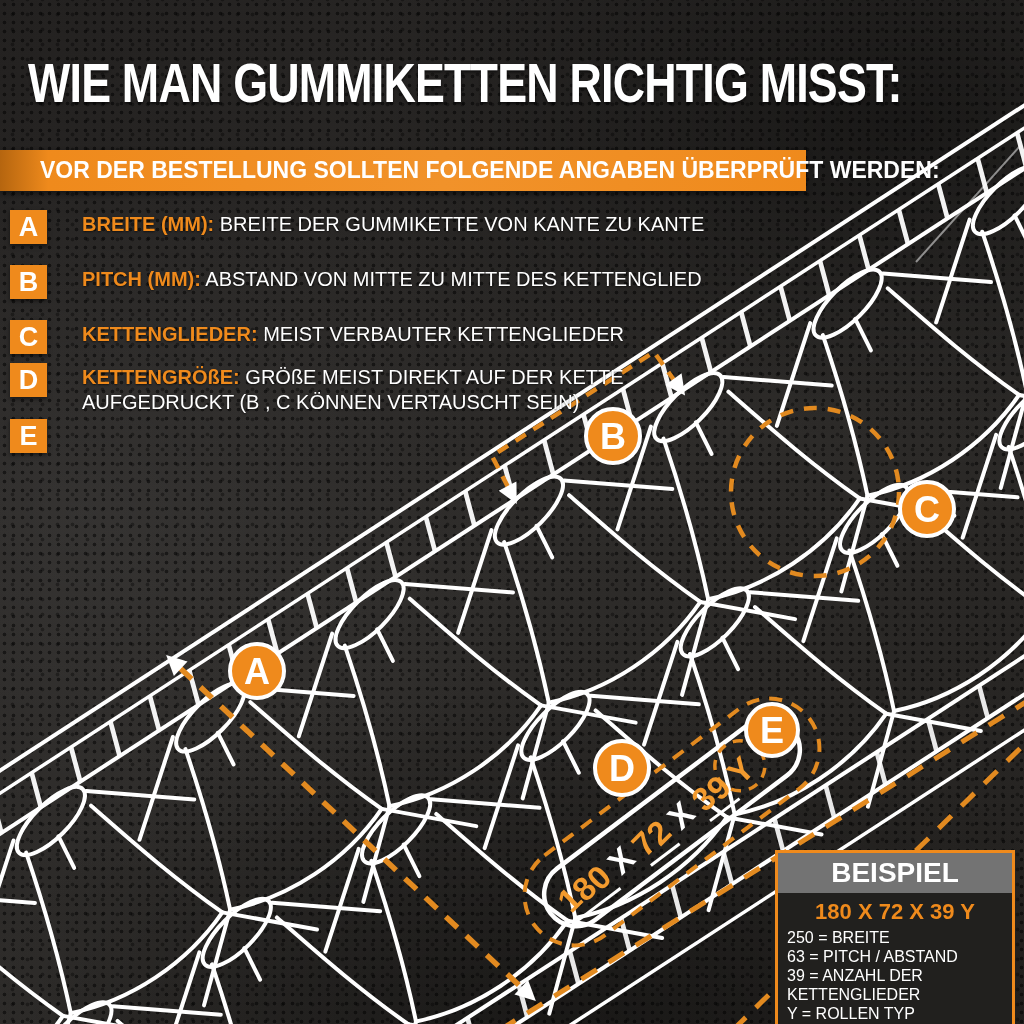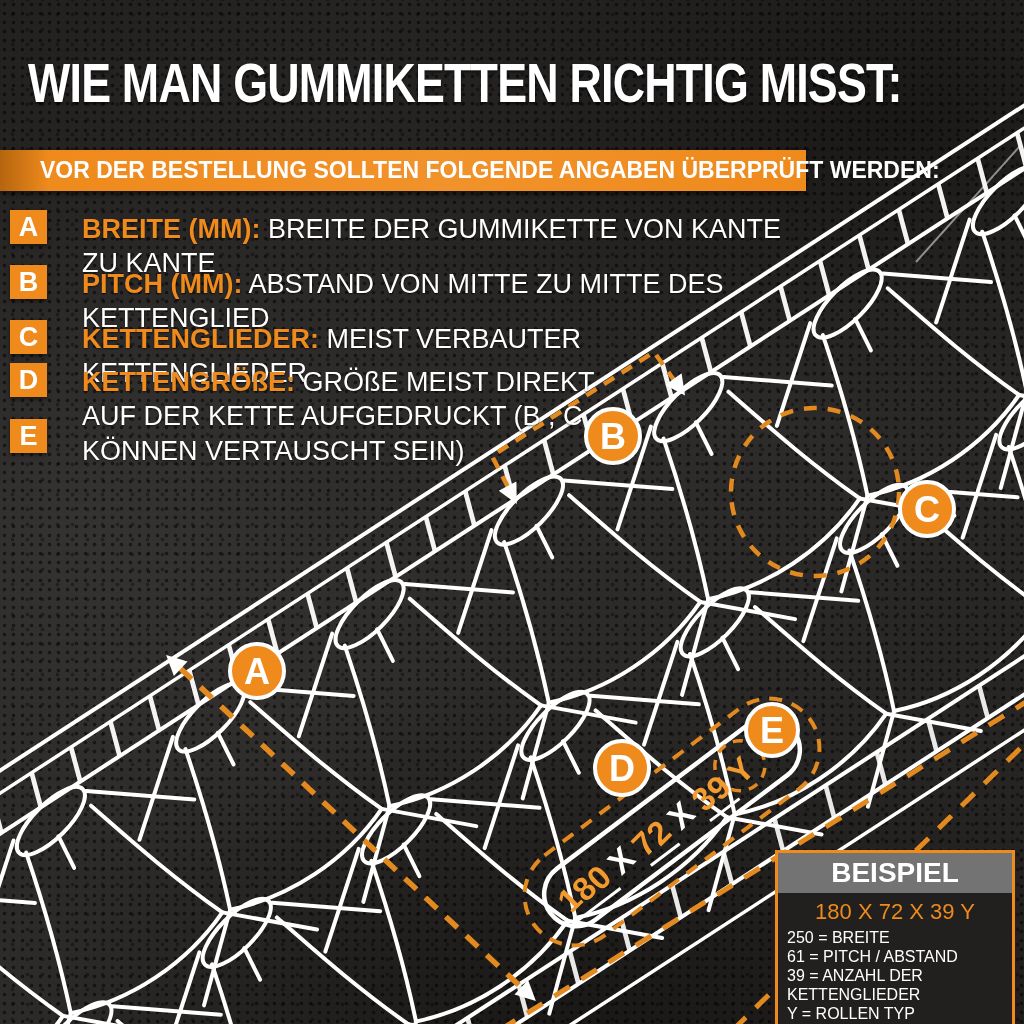--- a/index.html
+++ b/index.html
@@ -28,31 +28,31 @@
     background:linear-gradient(90deg,#b5650f 0%,#ef8a1c 6%,#f1922a 55%,#ef8a1c 100%);
     color:#fff;font-weight:bold;font-size:23px;line-height:41px;padding-left:40px;
     box-sizing:border-box;white-space:nowrap;box-shadow:0 3px 6px rgba(0,0,0,.45);
   }
   .legend{position:absolute;left:0;top:0;z-index:3;width:100%;height:100%;pointer-events:none;}
   .sq{
     position:absolute;left:10px;width:37px;height:34px;background:#ef8a1c;
     color:#fff;font-weight:bold;font-size:27px;text-align:center;line-height:34px;
     box-shadow:0 2px 4px rgba(0,0,0,.5);
   }
-  .ltxt{position:absolute;left:82px;color:#fff;font-size:27px;line-height:1.27;font-weight:500;
+  .ltxt{position:absolute;left:82px;color:#fff;font-size:20px;line-height:1.27;font-weight:500;
         text-shadow:0 1px 2px rgba(0,0,0,.55);}
   .term{color:#ef8a1c;font-weight:bold;}
   .example{
     position:absolute;left:775px;top:850px;width:240px;z-index:4;
     border:3px solid #ef8a1c;background:#21201e;box-sizing:border-box;
   }
   .ex-head{background:#737373;color:#fff;font-weight:bold;font-size:28px;
            text-align:center;line-height:40px;height:40px;}
   .ex-body{padding:6px 9px 8px 9px;}
-  .ex-size{color:#ef8a1c;font-weight:normal;font-size:22px;text-align:center;margin-bottom:3px;}
+  .ex-size{color:#ef8a1c;font-weight:bold;font-size:22px;text-align:center;margin-bottom:3px;}
   .ex-line{color:#fff;font-size:16px;font-weight:500;line-height:19px;}
   svg text{font-family:"Liberation Sans",sans-serif;}
 </style>
 </head>
 <body>
 
 <div id="stage">
 
   <svg width="1024" height="1024" viewBox="0 0 1024 1024" style="position:absolute;left:0;top:0;z-index:2">
     <defs>
@@ -168,19 +168,19 @@
     <div class="ltxt" style="top:365px;width:545px"><span class="term">KETTENGRÖßE:</span> <span>GRÖßE MEIST DIREKT AUF DER KETTE AUFGEDRUCKT (B , C KÖNNEN VERTAUSCHT SEIN)</span></div>
 
     <div class="sq" style="top:419px">E</div>
   </div>
 
   <div class="example">
     <div class="ex-head">BEISPIEL</div>
     <div class="ex-body">
       <div class="ex-size">180 X 72 X 39 Y</div>
       <div class="ex-line">250 = BREITE</div>
-      <div class="ex-line">61 = PITCH / ABSTAND</div>
+      <div class="ex-line">63 = PITCH / ABSTAND</div>
       <div class="ex-line">39 = ANZAHL DER KETTENGLIEDER</div>
       <div class="ex-line">Y = ROLLEN TYP (ASYMMETRISCHE GUMMIKETTE)</div>
     </div>
   </div>
 
 </div>
 
 </body></html>

